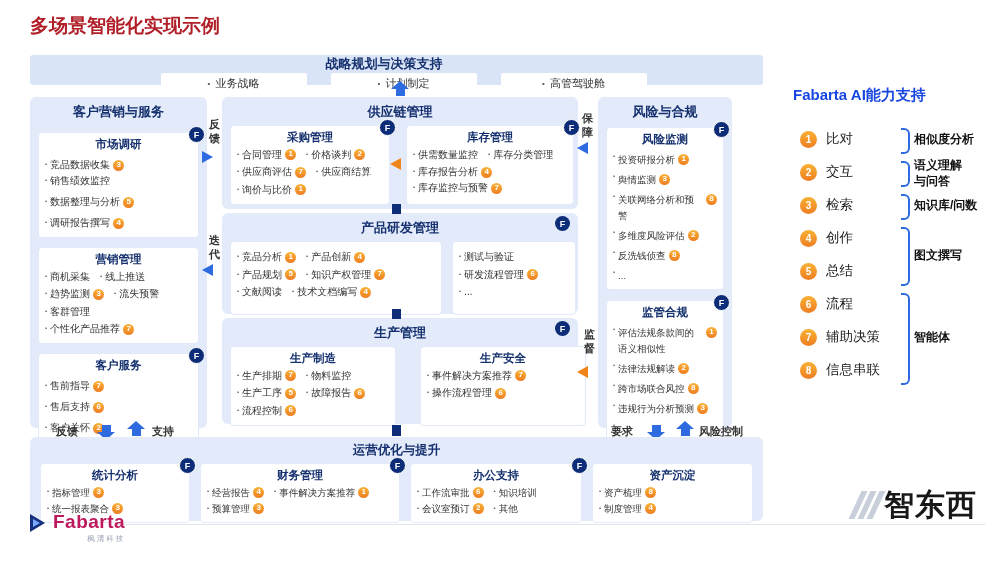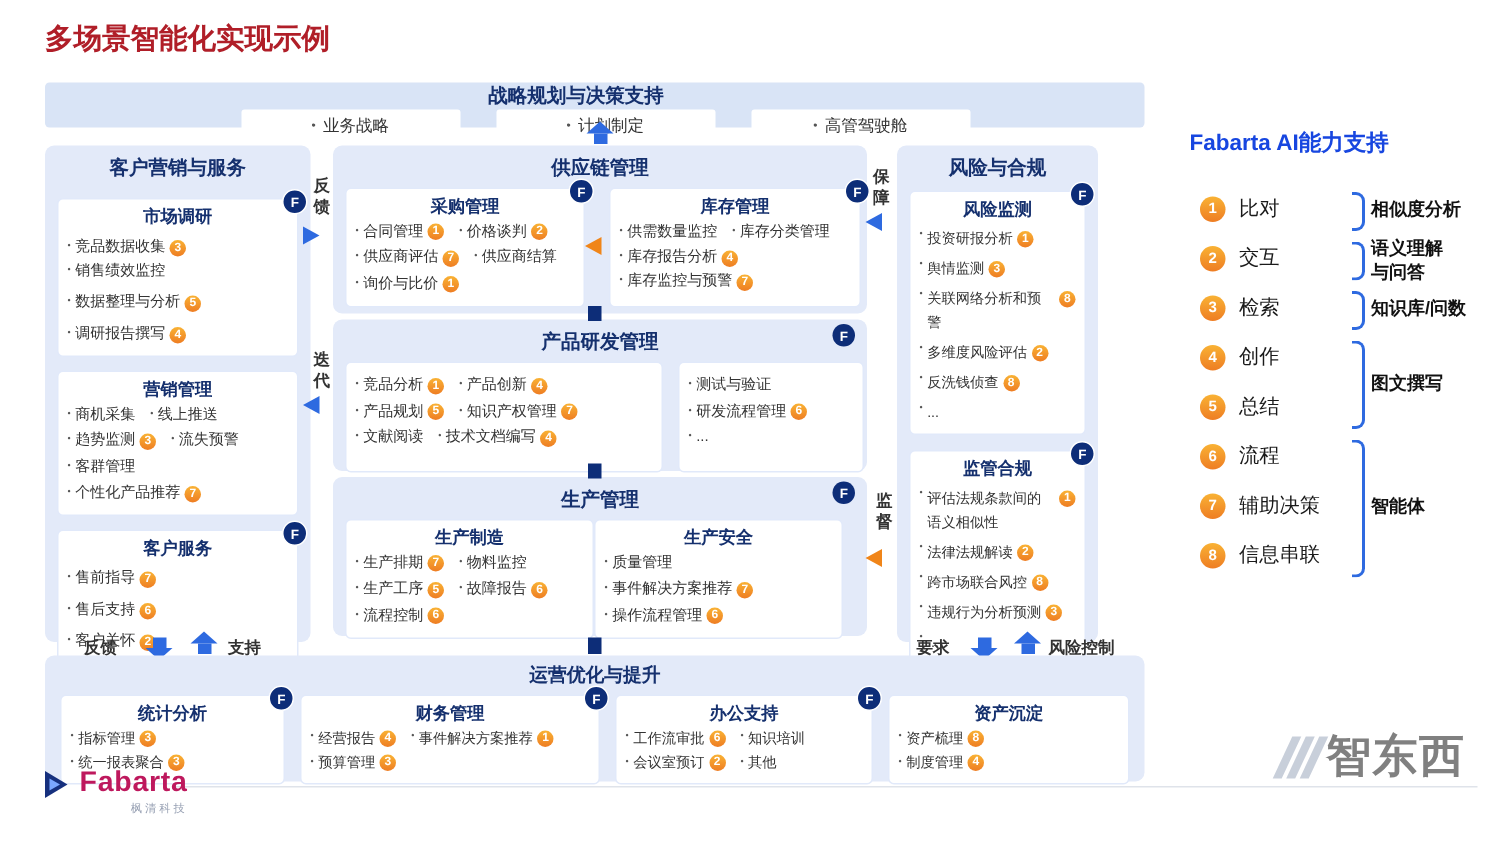--- a/index.html
+++ b/index.html
@@ -63,21 +63,21 @@
   .logo{position:absolute;left:30px;top:512px;display:flex;align-items:flex-start;gap:5px;}
   .logo-mark{width:18px;height:20px;position:relative;margin-top:2px;}
   .logo-mark::before{content:"";position:absolute;left:0;top:0;border-top:9px solid transparent;border-bottom:9px solid transparent;border-left:15px solid #16307e;}
   .logo-mark::after{content:"";position:absolute;left:3px;top:5px;border-top:4px solid transparent;border-bottom:4px solid transparent;border-left:7px solid #7aa7ff;}
   .logo-texts{display:flex;flex-direction:column;align-items:flex-end;}
   .logo-word{font-size:19px;font-weight:bold;color:#be185d;letter-spacing:0.5px;line-height:1;}
   .logo-sub{font-size:7.5px;color:#97a0b3;letter-spacing:2px;margin-top:3px;}
   .watermark{position:absolute;left:855px;top:490px;display:flex;align-items:center;gap:5px;opacity:0.9;}
   .wm-bars{display:flex;gap:3px;}
   .wm-bar{width:6px;height:28px;background:#c3cad6;transform:skewX(-25deg);}
-  .wm-text{font-size:30px;font-weight:bold;color:#737373;letter-spacing:1px;line-height:1;}
+  .wm-text{font-size:30px;font-weight:bold;color:#000000;letter-spacing:1px;line-height:1;}
 </style>
 </head>
 <body>
 
 <div class="slide">
 
   <h1 class="page-title">多场景智能化实现示例</h1>
 
   <div class="strategy">
     <div class="strategy-label">战略规划与决策支持</div>
@@ -296,21 +296,21 @@
               </span>
             </div>
           </div>
       </div>
     </div>
   </div>
 
   <div class="col" style="left:222px;top:318px;width:356px;height:106px;">
     <span class="f-badge f-in">F</span>
     <div class="col-title">生产管理</div>
-    <div class="hpair" style="margin-top:4px;gap:0;">
+    <div class="hpair" style="margin-top:4px;gap:24px;">
       <div class="wbox" style="width:152px;min-height:66px;">
         <div class="wbox-title">生产制造</div>
         <div>
             <div class="li-row">
               <span class="li">
                 <span class="li-t">生产排期</span>
                 <span class="badge">7</span>
               </span>
               <span class="li">
                 <span class="li-t">物料监控</span>
@@ -330,25 +330,20 @@
               <span class="li">
                 <span class="li-t">流程控制</span>
                 <span class="badge">6</span>
               </span>
             </div>
           </div>
       </div>
       <div class="wbox" style="width:152px;min-height:66px;">
         <div class="wbox-title">生产安全</div>
         <div>
-            <div class="li-row">
-              <span class="li">
-                <span class="li-t">质量管理</span>
-              </span>
-            </div>
             <div class="li-row">
               <span class="li">
                 <span class="li-t">事件解决方案推荐</span>
                 <span class="badge">7</span>
               </span>
             </div>
             <div class="li-row">
               <span class="li">
                 <span class="li-t">操作流程管理</span>
                 <span class="badge">6</span>

